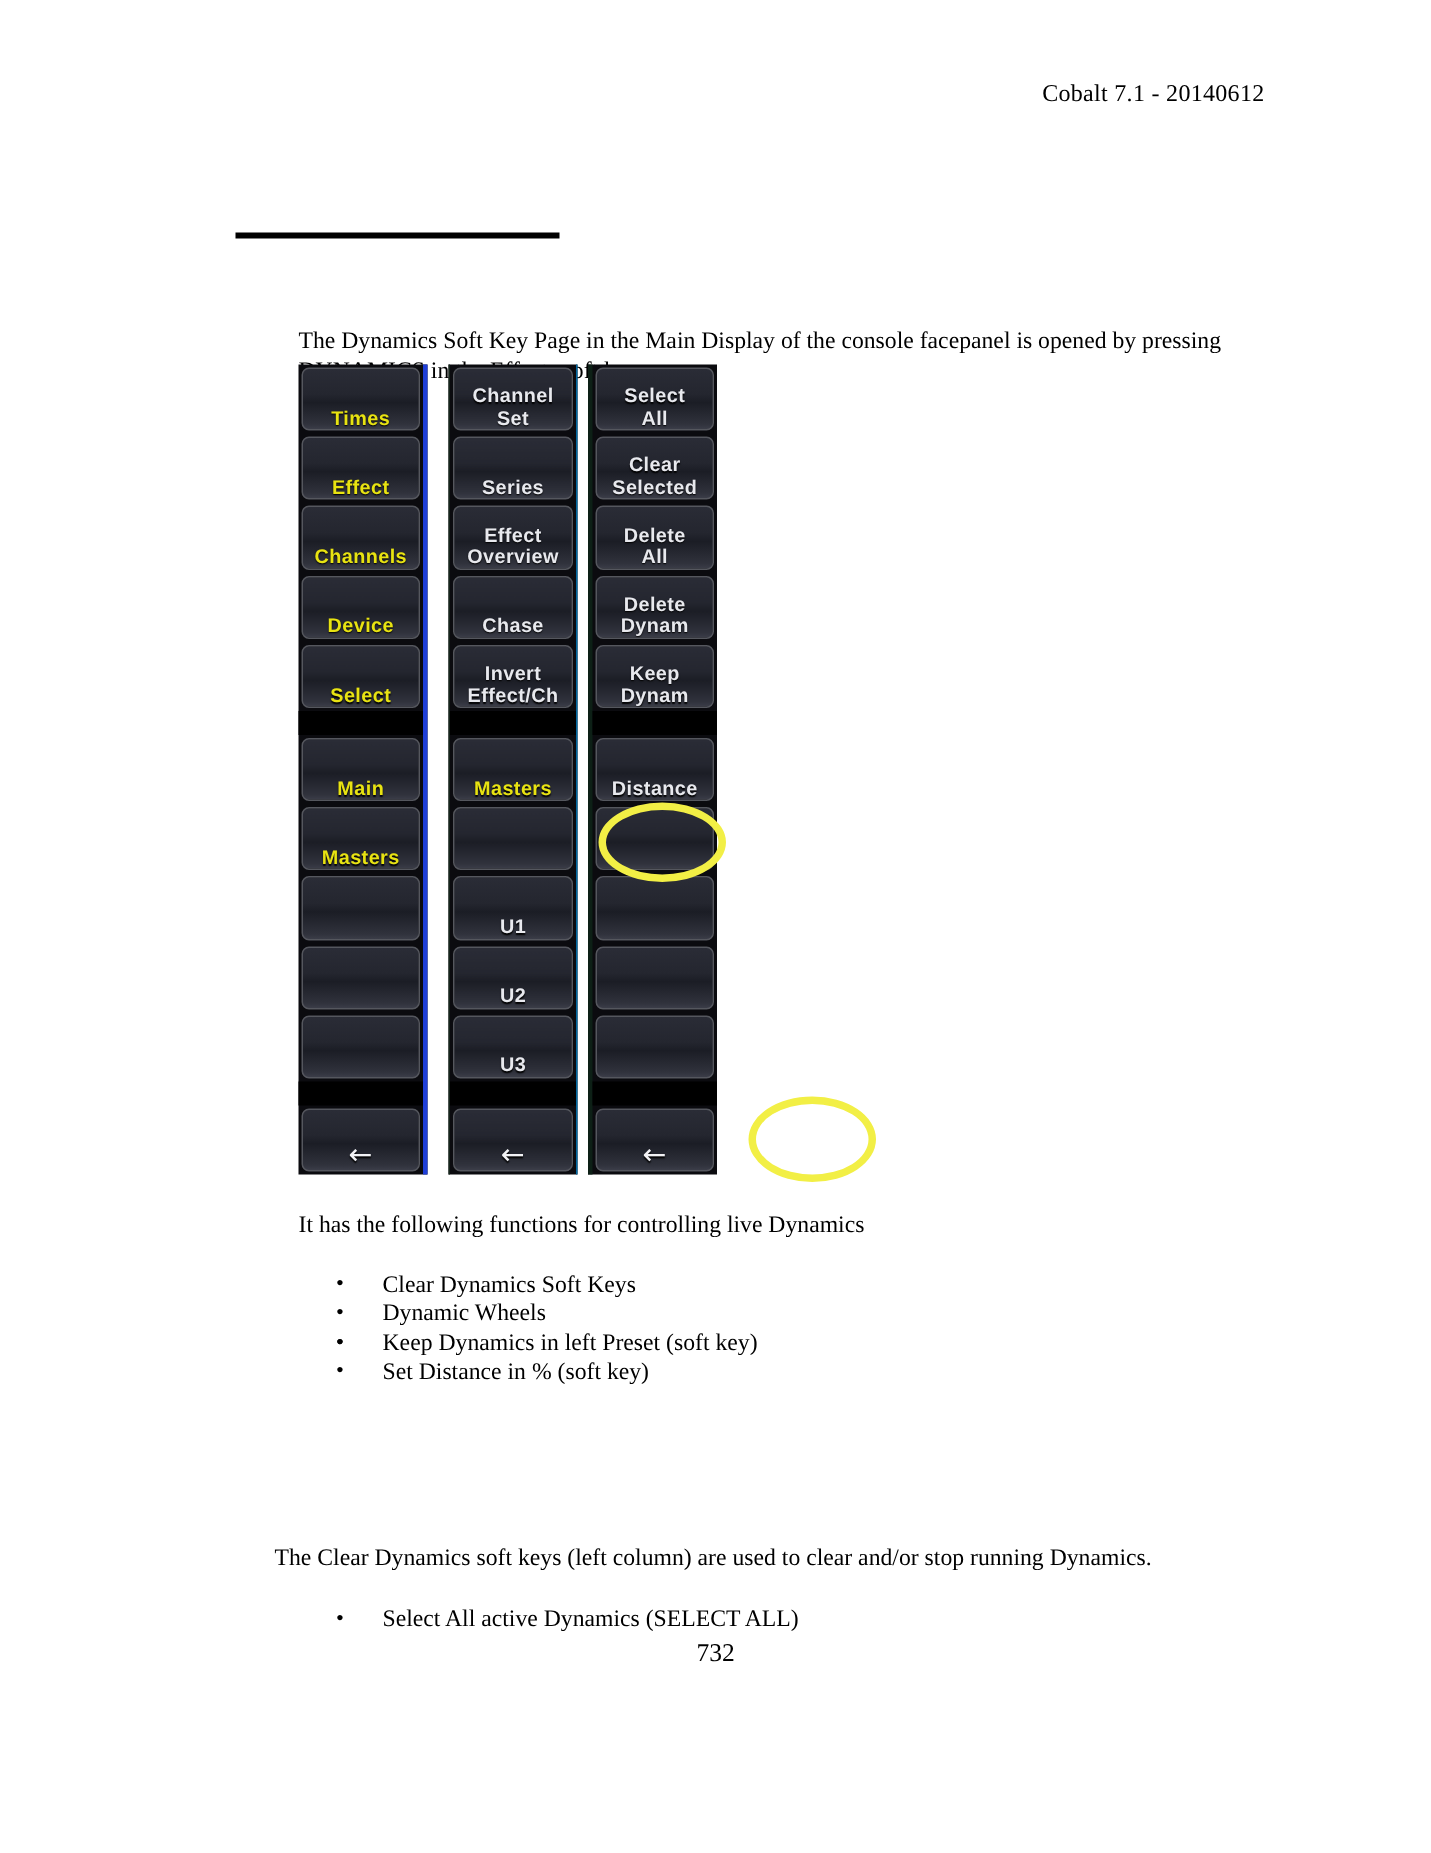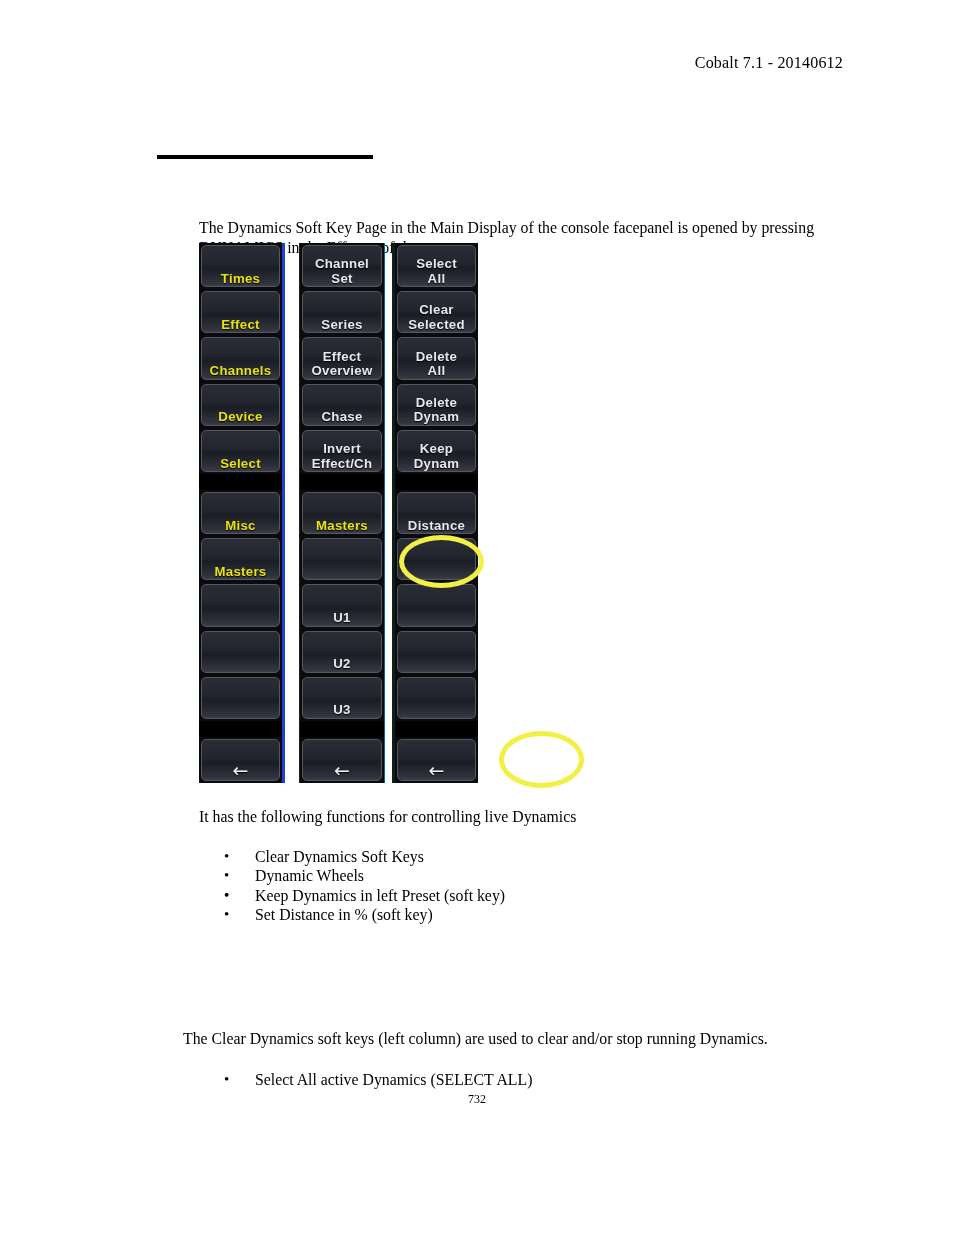--- a/index.html
+++ b/index.html
@@ -88,21 +88,21 @@
   }
 
   
   #page-number {
     position: absolute;
     top: 1092px;
     left: 0;
     width: 954px;
     text-align: center;
     font-family: "Liberation Serif", serif;
-    font-size: 12px;
+    font-size: 17px;
   }
 
   
   #softkey-panel {
     position: absolute;
     top: 243px;
     left: 199px;
     width: 288px;
     height: 540px;
   }
@@ -218,21 +218,21 @@
         </div>
       </div>
       <div class="softkey-row">
         <div class="softkey-btn yellow-label">
           <span>Select</span>
         </div>
       </div>
       <div class="softkey-row gap-row"></div>
       <div class="softkey-row">
         <div class="softkey-btn yellow-label">
-          <span>Misc</span>
+          <span>Main</span>
         </div>
       </div>
       <div class="softkey-row">
         <div class="softkey-btn yellow-label">
           <span>Masters</span>
         </div>
       </div>
       <div class="softkey-row">
         <div class="softkey-btn empty-label">
           <span></span>

